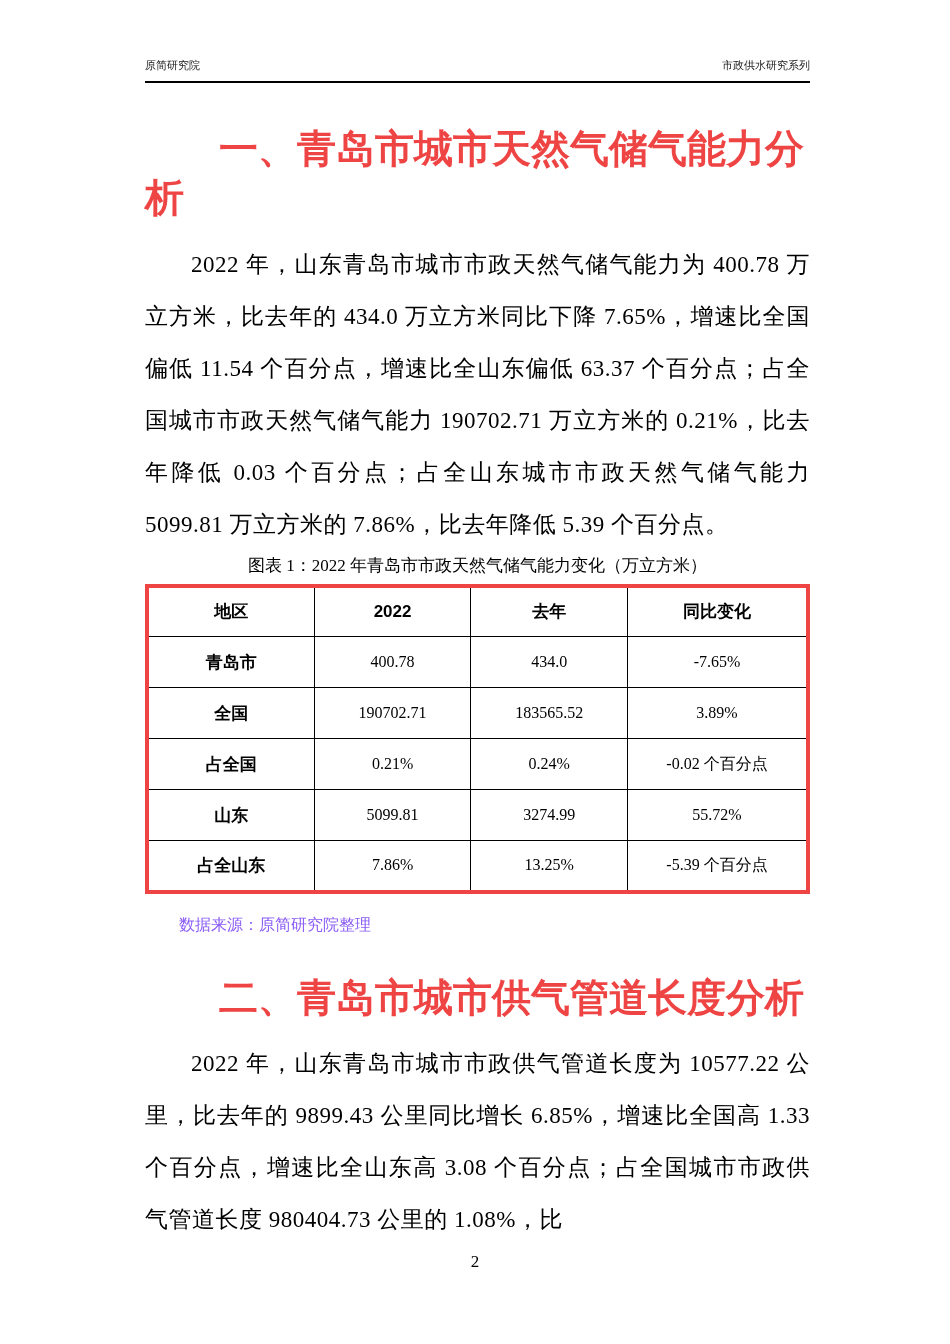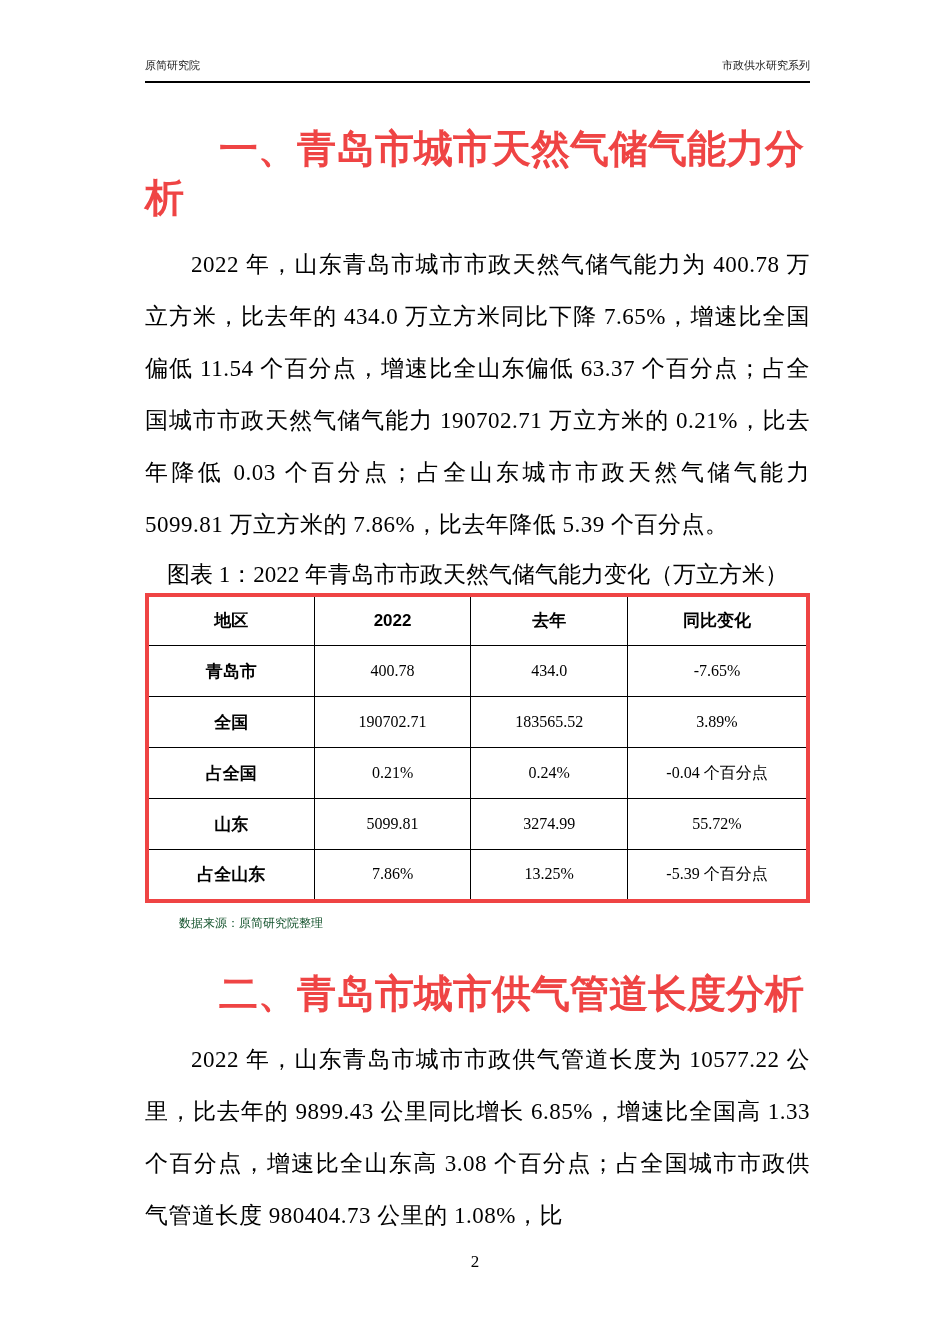--- a/index.html
+++ b/index.html
@@ -42,23 +42,23 @@
     margin-top: 16px;
     font-size: 23px;
     line-height: 52px;
     text-align: justify;
     text-justify: inter-character;
     text-indent: 2em;
     letter-spacing: 0.5px;
     color: #000;
   }
   .table-caption {
-    margin-top: 12px;
+    margin-top: 3px;
     text-align: center;
-    font-size: 23px;
+    font-size: 17px;
     line-height: 24px;
     color: #000;
   }
   table.data-table {
     margin-top: 6px;
     width: 100%;
     border-collapse: collapse;
     border: 4px solid #ef4444;
     table-layout: fixed;
   }
@@ -79,24 +79,24 @@
   table.data-table td.row-head {
     font-family: "Liberation Sans", "DejaVu Sans", sans-serif;
     font-weight: bold;
     font-size: 17px;
   }
   table.data-table col.c1 { width: 25.3%; }
   table.data-table col.c2 { width: 23.7%; }
   table.data-table col.c3 { width: 23.7%; }
   table.data-table col.c4 { width: 27.3%; }
   .data-source {
-    margin-top: 12px;
-    font-size: 12px;
+    margin-top: 21px;
+    font-size: 16px;
     padding-left: 34px;
-    color: #14532d;
+    color: #8b5cf6;
   }
   .section2-title { margin-top: 38px; }
   .page-footer {
     position: absolute;
     left: 0;
     right: 0;
     bottom: 72px;
     text-align: center;
     font-size: 17px;
     color: #000;
@@ -144,21 +144,21 @@
       <tr>
         <td class="row-head">全国</td>
         <td>190702.71</td>
         <td>183565.52</td>
         <td>3.89%</td>
       </tr>
       <tr>
         <td class="row-head">占全国</td>
         <td>0.21%</td>
         <td>0.24%</td>
-        <td>-0.04 个百分点</td>
+        <td>-0.02 个百分点</td>
       </tr>
       <tr>
         <td class="row-head">山东</td>
         <td>5099.81</td>
         <td>3274.99</td>
         <td>55.72%</td>
       </tr>
       <tr>
         <td class="row-head">占全山东</td>
         <td>7.86%</td>

